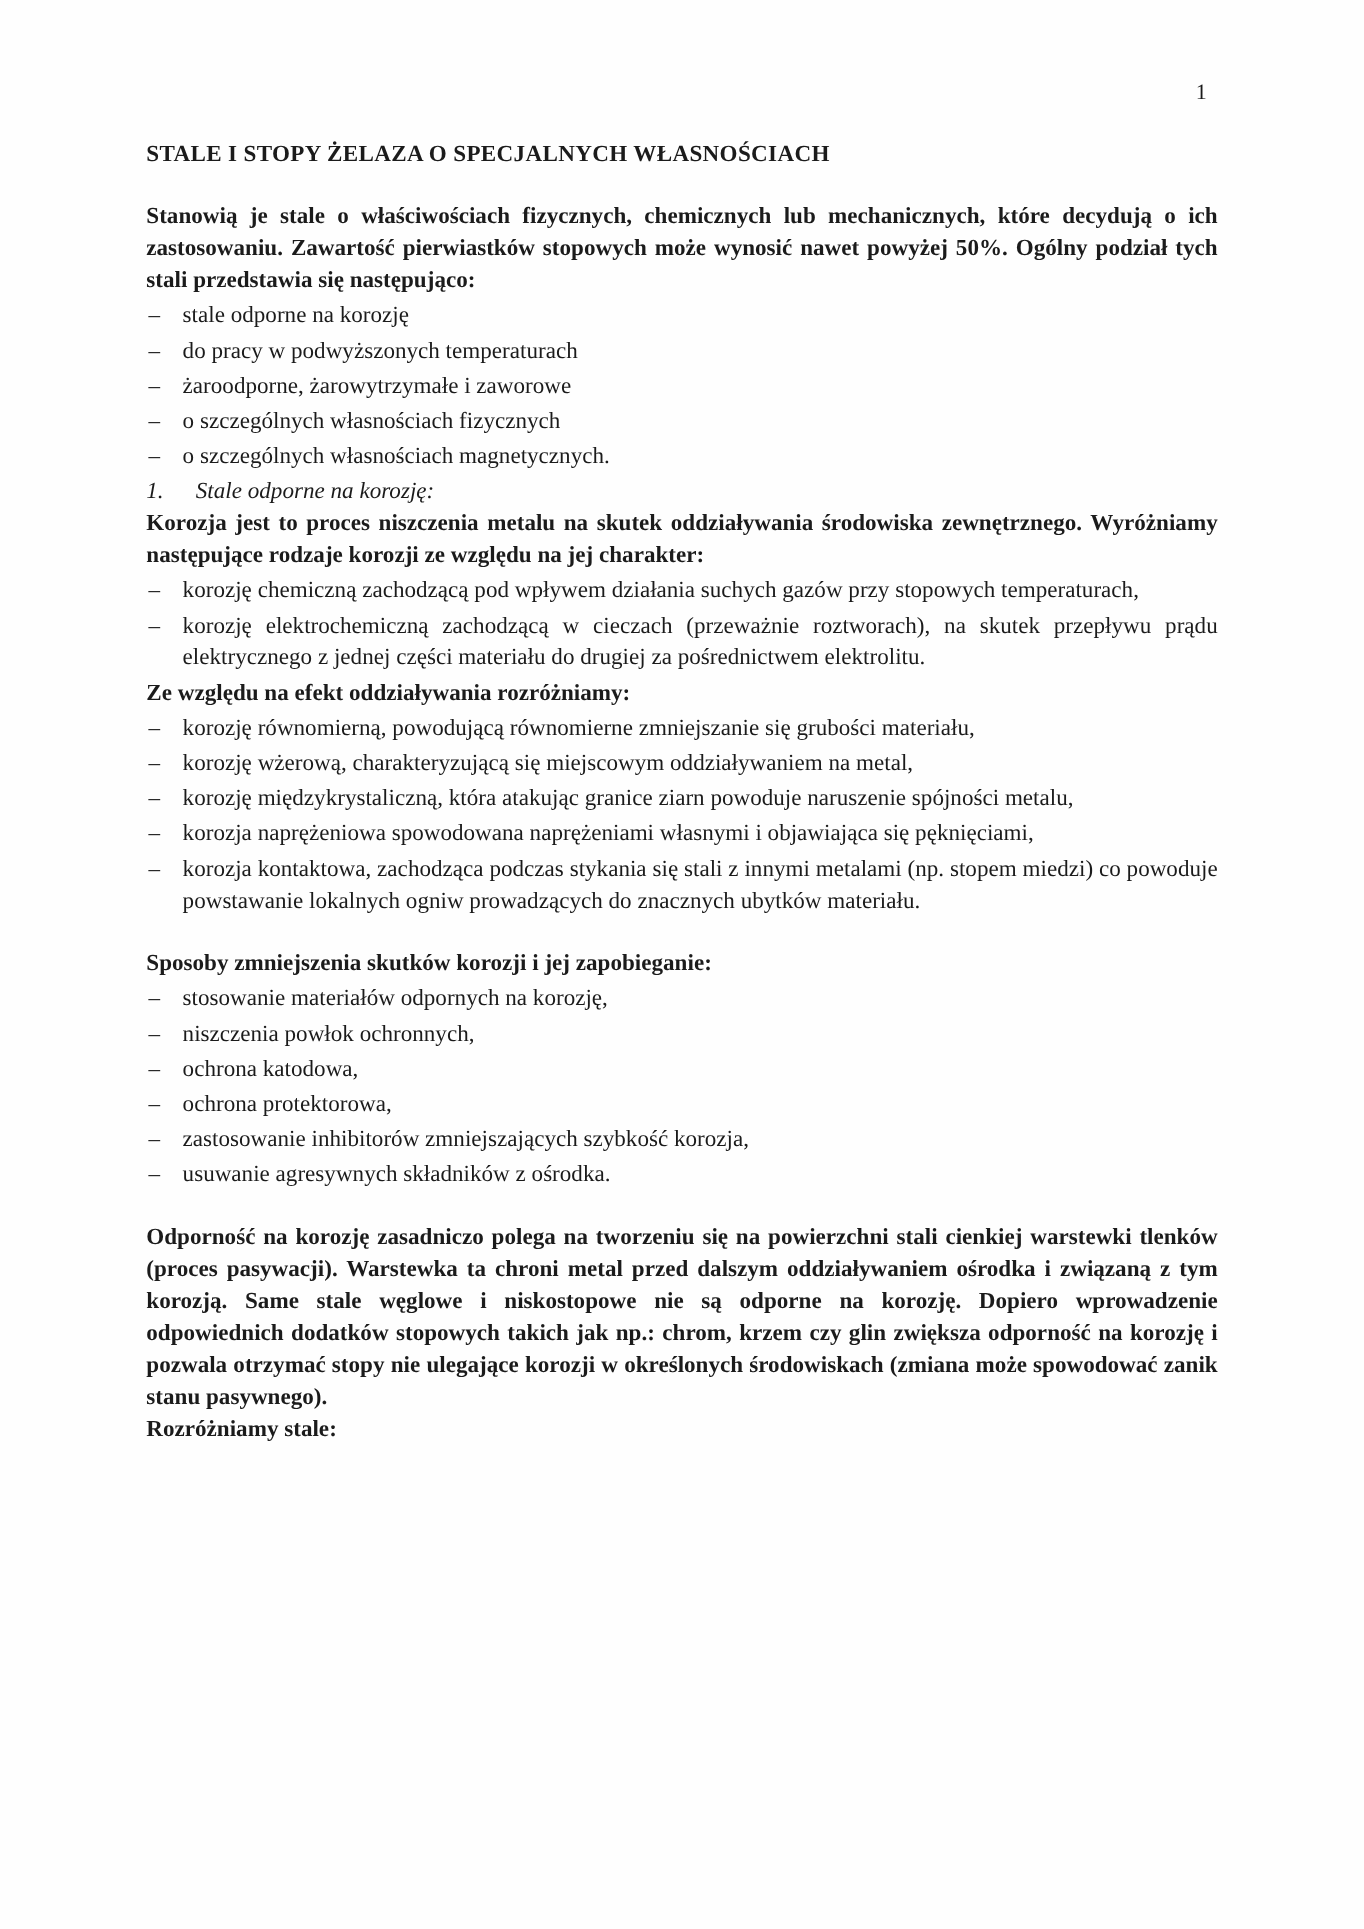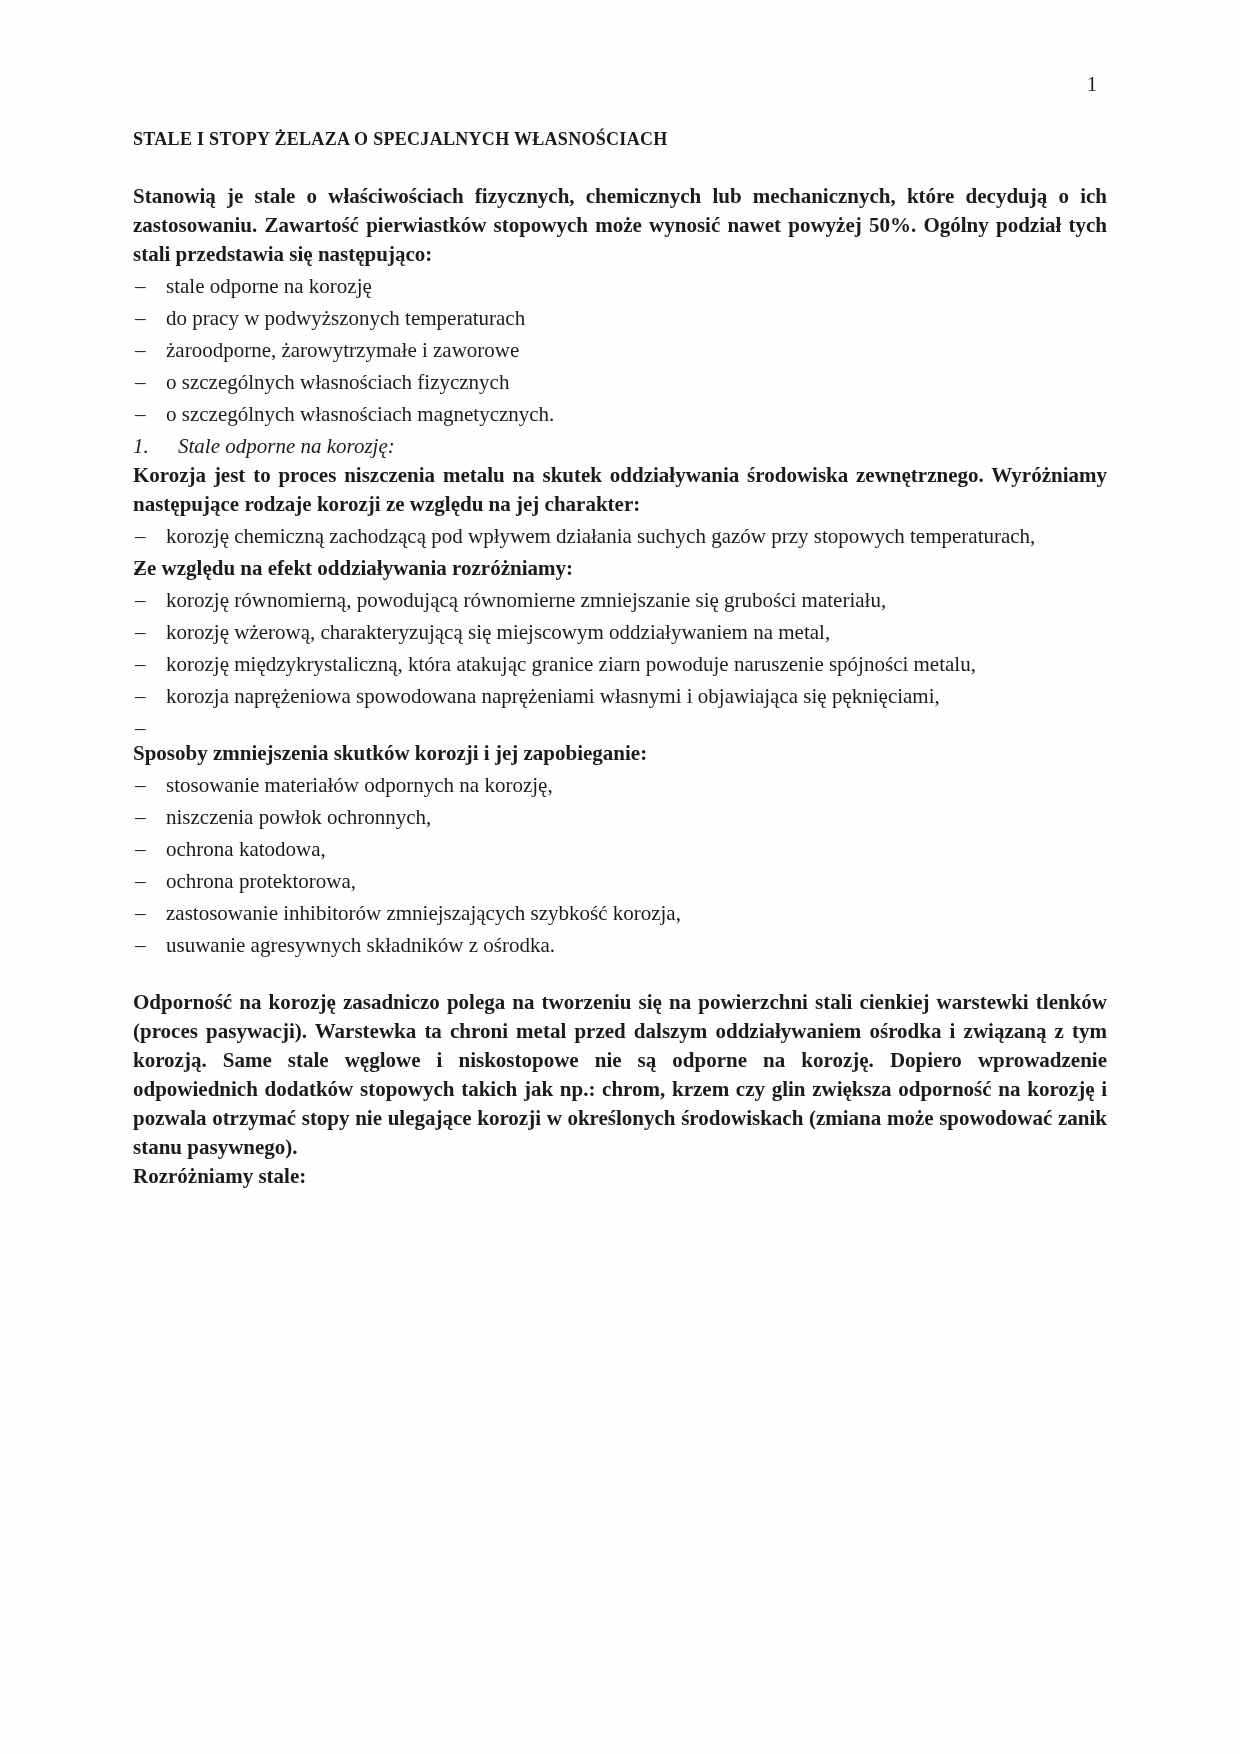--- a/index.html
+++ b/index.html
@@ -17,21 +17,21 @@
     overflow: hidden;
   }
   .page-number {
     text-align: right;
     padding-right: 10px;
     font-size: 20px;
     line-height: 29px;
   }
   .doc-title {
     margin: 26px 0 0 0;
-    font-size: 18px;
+    font-size: 21px;
     font-weight: 700;
     letter-spacing: 0.3px;
     line-height: 29px;
   }
   .p {
     margin: 0;
     text-align: justify;
     font-weight: bold;
   }
   .gap-1 { margin-top: 28px; }
@@ -70,29 +70,29 @@
         <li><span class="dash">–</span><span class="li-text">stale odporne na korozję</span></li>
         <li><span class="dash">–</span><span class="li-text">do pracy w podwyższonych temperaturach</span></li>
         <li><span class="dash">–</span><span class="li-text">żaroodporne, żarowytrzymałe i zaworowe</span></li>
         <li><span class="dash">–</span><span class="li-text">o szczególnych własnościach fizycznych</span></li>
         <li><span class="dash">–</span><span class="li-text">o szczególnych własnościach magnetycznych.</span></li>
       </ul>
       <div class="heading-row gap-2"><span class="h-marker">1.</span><span class="h-text">Stale odporne na korozję:</span></div>
       <p class="p">Korozja jest to proces niszczenia metalu na skutek oddziaływania środowiska zewnętrznego. Wyróżniamy następujące rodzaje korozji ze względu na jej charakter:</p>
       <ul class="dash-list">
         <li><span class="dash">–</span><span class="li-text">korozję chemiczną zachodzącą pod wpływem działania suchych gazów przy stopowych temperaturach,</span></li>
-        <li><span class="dash">–</span></li>
+        <li><span class="dash">–</span><span class="li-text">korozję elektrochemiczną zachodzącą w cieczach (przeważnie roztworach), na skutek przepływu prądu elektrycznego z jednej części materiału do drugiej za pośrednictwem elektrolitu.</span></li>
       </ul>
       <p class="p">Ze względu na efekt oddziaływania rozróżniamy:</p>
       <ul class="dash-list">
         <li><span class="dash">–</span><span class="li-text">korozję równomierną, powodującą równomierne zmniejszanie się grubości materiału,</span></li>
         <li><span class="dash">–</span><span class="li-text">korozję wżerową, charakteryzującą się miejscowym oddziaływaniem na metal,</span></li>
         <li><span class="dash">–</span><span class="li-text">korozję międzykrystaliczną, która atakując granice ziarn powoduje naruszenie spójności metalu,</span></li>
         <li><span class="dash">–</span><span class="li-text">korozja naprężeniowa spowodowana naprężeniami własnymi i objawiająca się pęknięciami,</span></li>
-        <li><span class="dash">–</span></li>
+        <li><span class="dash">–</span><span class="li-text">korozja kontaktowa, zachodząca podczas stykania się stali z innymi metalami (np. stopem miedzi) co powoduje powstawanie lokalnych ogniw prowadzących do znacznych ubytków materiału.</span></li>
       </ul>
       <p class="p gap-1">Sposoby zmniejszenia skutków korozji i jej zapobieganie:</p>
       <ul class="dash-list">
         <li><span class="dash">–</span><span class="li-text">stosowanie materiałów odpornych na korozję,</span></li>
         <li><span class="dash">–</span><span class="li-text">niszczenia powłok ochronnych,</span></li>
         <li><span class="dash">–</span><span class="li-text">ochrona katodowa,</span></li>
         <li><span class="dash">–</span><span class="li-text">ochrona protektorowa,</span></li>
         <li><span class="dash">–</span><span class="li-text">zastosowanie inhibitorów zmniejszających szybkość korozja,</span></li>
         <li><span class="dash">–</span><span class="li-text">usuwanie agresywnych składników z ośrodka.</span></li>
       </ul>

